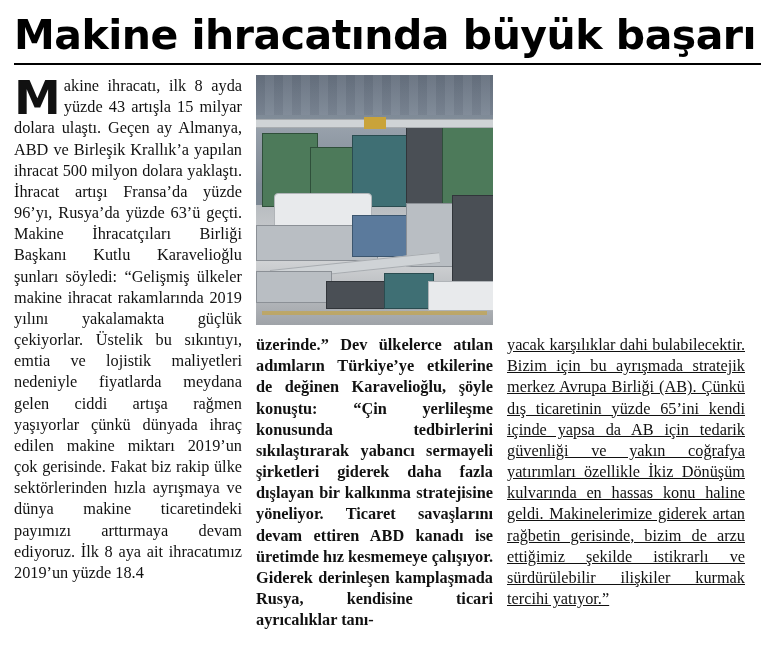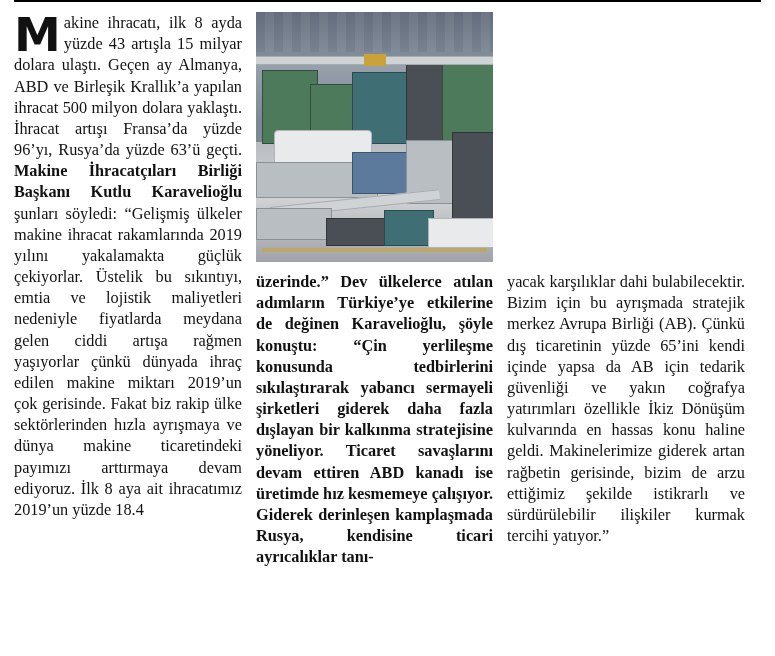--- a/index.html
+++ b/index.html
@@ -44,20 +44,21 @@
   .col {
     width: 228px;
     position: relative;
   }
   .col-mid {
     width: 237px;
     font-weight: bold;
   }
   .col-right {
     width: 238px;
+    text-decoration: underline;
   }
   p {
     margin: 0 0 0 0;
     font-size: 16.3px;
     line-height: 1.30;
     text-align: justify;
     text-justify: inter-word;
     hyphens: manual;
   }
   .body-text {
@@ -69,21 +70,21 @@
   .dropcap {
     float: left;
     font-family: "DejaVu Sans", sans-serif;
     font-weight: bold;
     font-size: 47px;
     line-height: 38px;
     padding: 3px 3px 0 0;
     margin-top: 1px;
   }
   .bold-run {
-    font-weight: bold;
+    font-weight: normal;
   }
   .photo {
     width: 100%;
     height: 250px;
     margin-bottom: 9px;
     position: relative;
     overflow: hidden;
     background: #7c8894;
   }
   .photo-sky {
@@ -152,20 +153,21 @@
     background: #cfd3d6;
     border-top: 1px solid #a8acb0;
     border-bottom: 1px solid #a8acb0;
   }
 </style>
 </head>
 <body>
 
 <div class="page">
 
+  <h1 class="headline">Makine ihracatında büyük başarı</h1>
   <div class="rule"></div>
 
   <div class="cols">
 
     <div class="col">
       <p class="body-text lead"><span class="dropcap">M</span><span>akine ihracatı, ilk 8 ayda yüzde 43 artışla 15 milyar dolara ulaştı. Geçen ay Almanya, ABD ve Birleşik Krallık’a yapılan ihracat 500 milyon dolara yaklaştı. İhracat artışı Fransa’da yüzde 96’yı, Rusya’da yüzde 63’ü geçti. </span><span class="bold-run">Makine İhracatçıları Birliği Başkanı Kutlu Karavelioğlu</span><span> şunları söyledi: “Gelişmiş ülkeler makine ihracat rakamlarında 2019 yılını yakalamakta güçlük çekiyorlar. Üstelik bu sıkıntıyı, emtia ve lojistik maliyetleri nedeniyle fiyatlarda meydana gelen ciddi artışa rağmen yaşıyorlar çünkü dünyada ihraç edilen makine miktarı 2019’un çok gerisinde. Fakat biz rakip ülke sektörlerinden hızla ayrışmaya ve dünya makine ticaretindeki payımızı arttırmaya devam ediyoruz. İlk 8 aya ait ihracatımız 2019’un yüzde 18.4</span></p>
     </div>
 
     <div class="col col-mid">
       <div class="photo">

